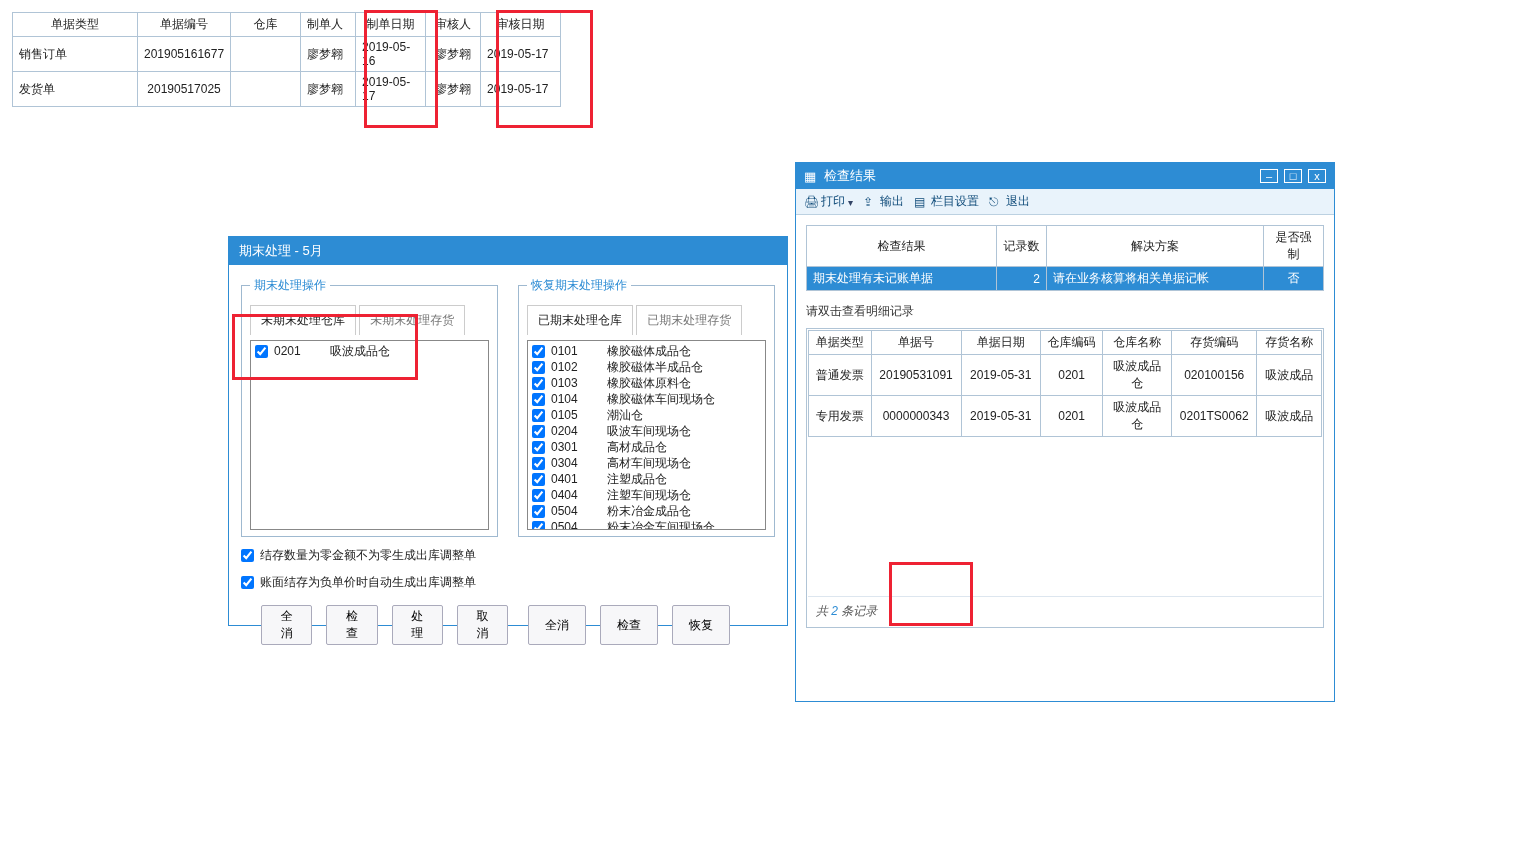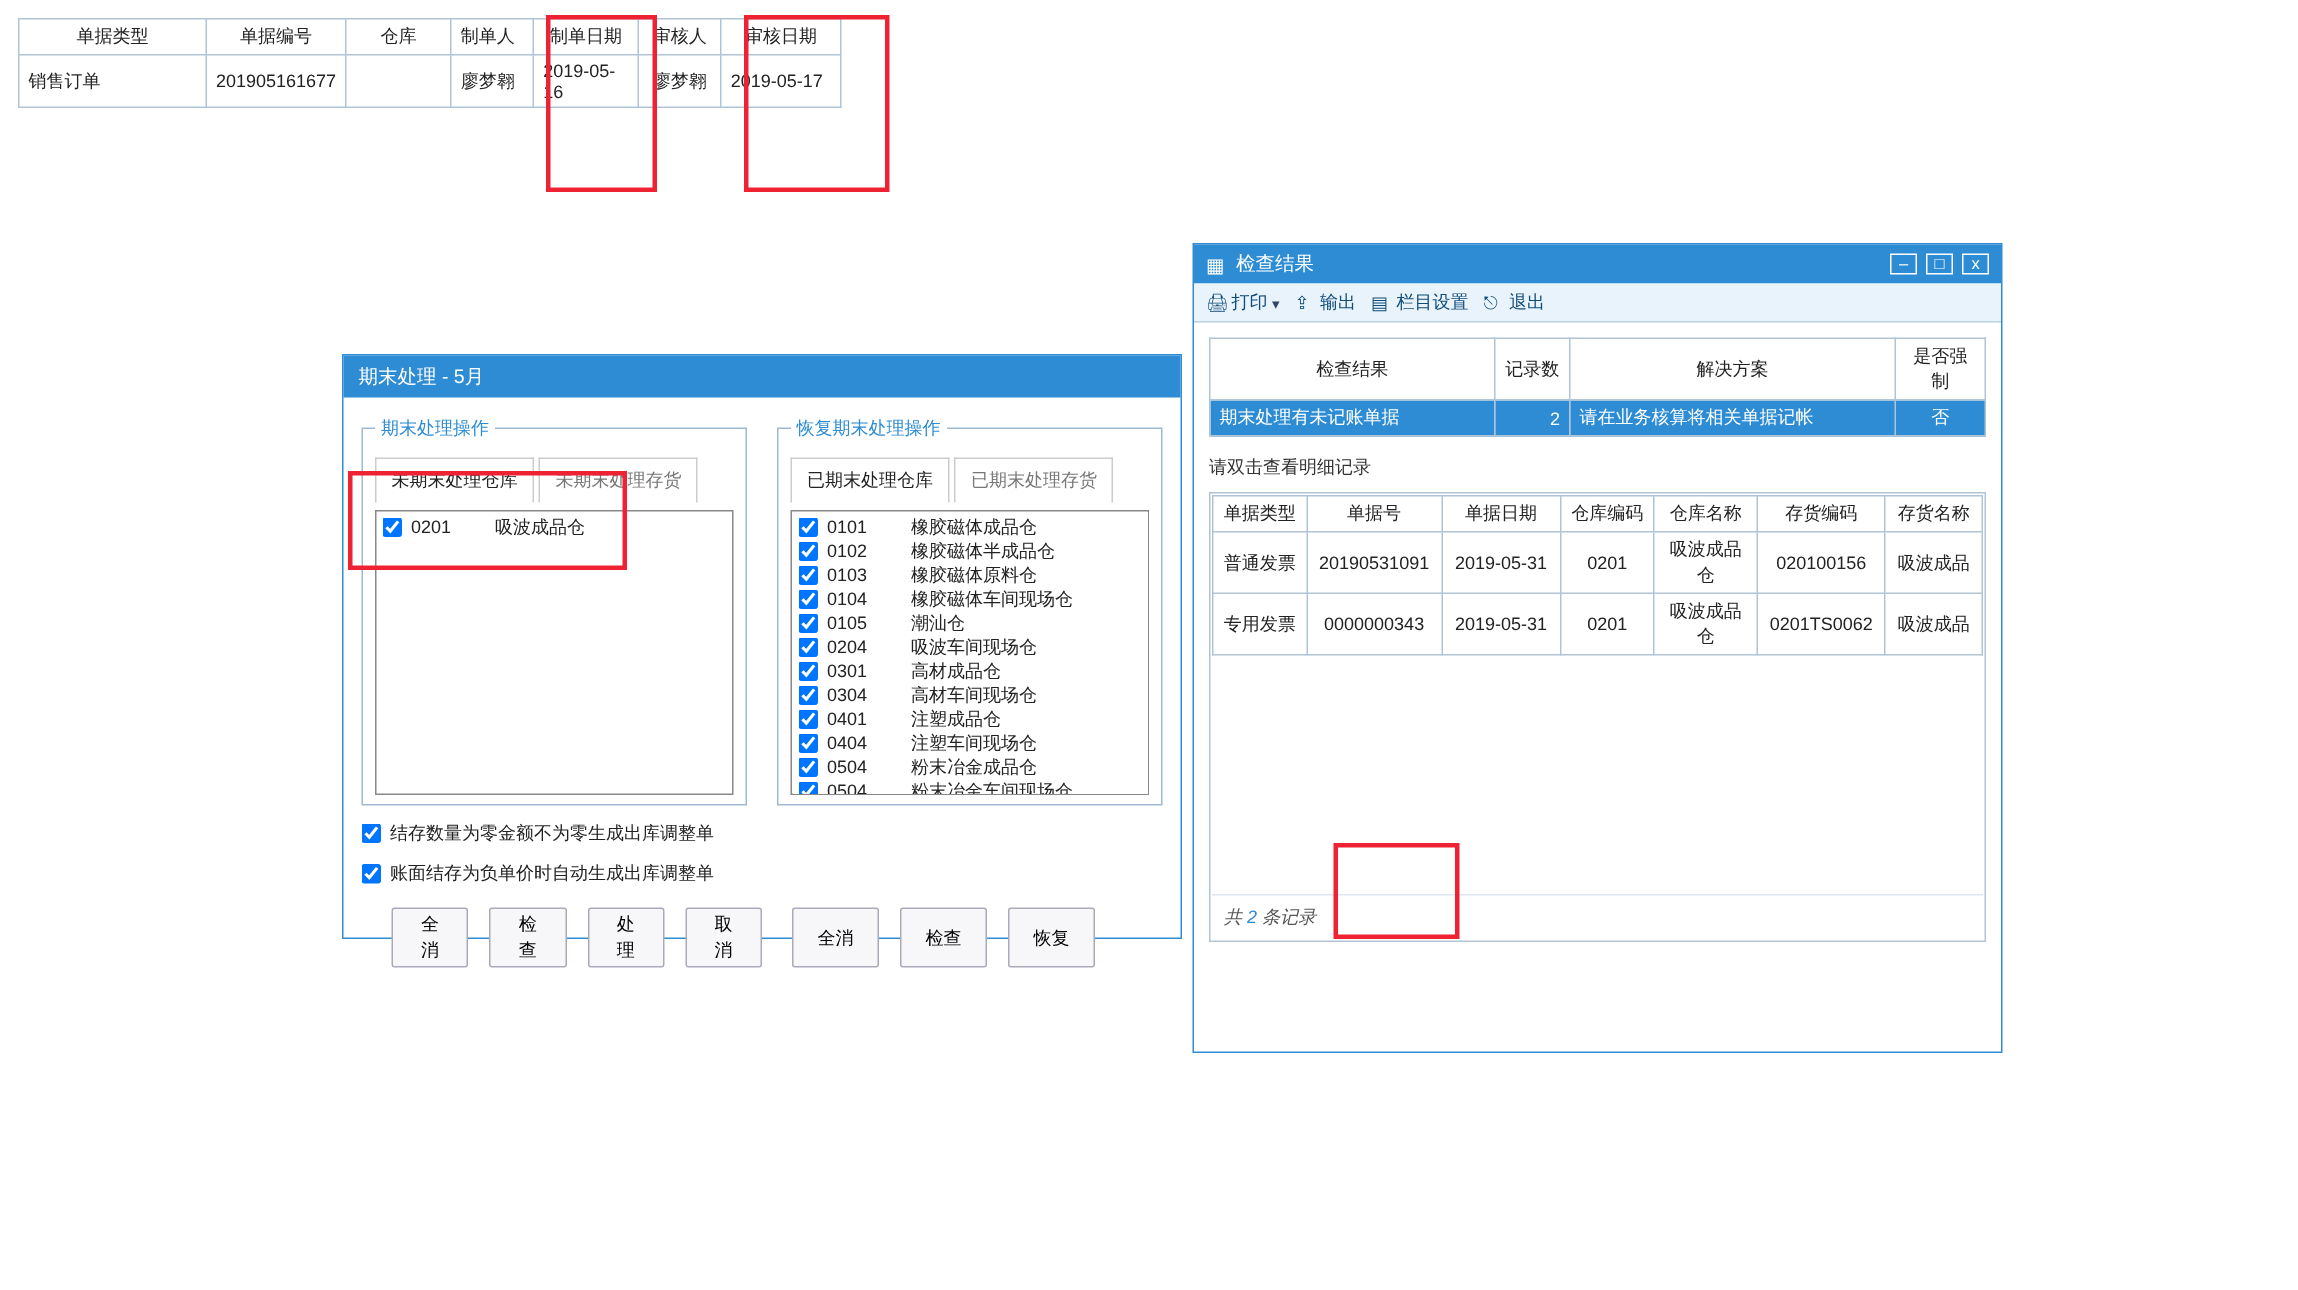--- a/index.html
+++ b/index.html
@@ -152,20 +152,29 @@
       <th class="c7">审核日期</th>
     </tr>
   </thead>
   <tbody>
     <tr>
       <td class="c1">销售订单</td>
       <td class="c2">201905161677</td>
       <td class="c3"></td>
       <td class="c4">廖梦翱</td>
       <td class="c5">2019-05-16</td>
+      <td class="c6">廖梦翱</td>
+      <td class="c7">2019-05-17</td>
+    </tr>
+    <tr>
+      <td class="c1">发货单</td>
+      <td class="c2">20190517025</td>
+      <td class="c3"></td>
+      <td class="c4">廖梦翱</td>
+      <td class="c5">2019-05-17</td>
       <td class="c6">廖梦翱</td>
       <td class="c7">2019-05-17</td>
     </tr>
   </tbody>
 </table>
 
 <div class="red-box" style="top:10px;left:364px;width:74px;height:118px;"></div>
 <div class="red-box" style="top:10px;left:496px;width:97px;height:118px;"></div>
 
 <div class="win-left">

